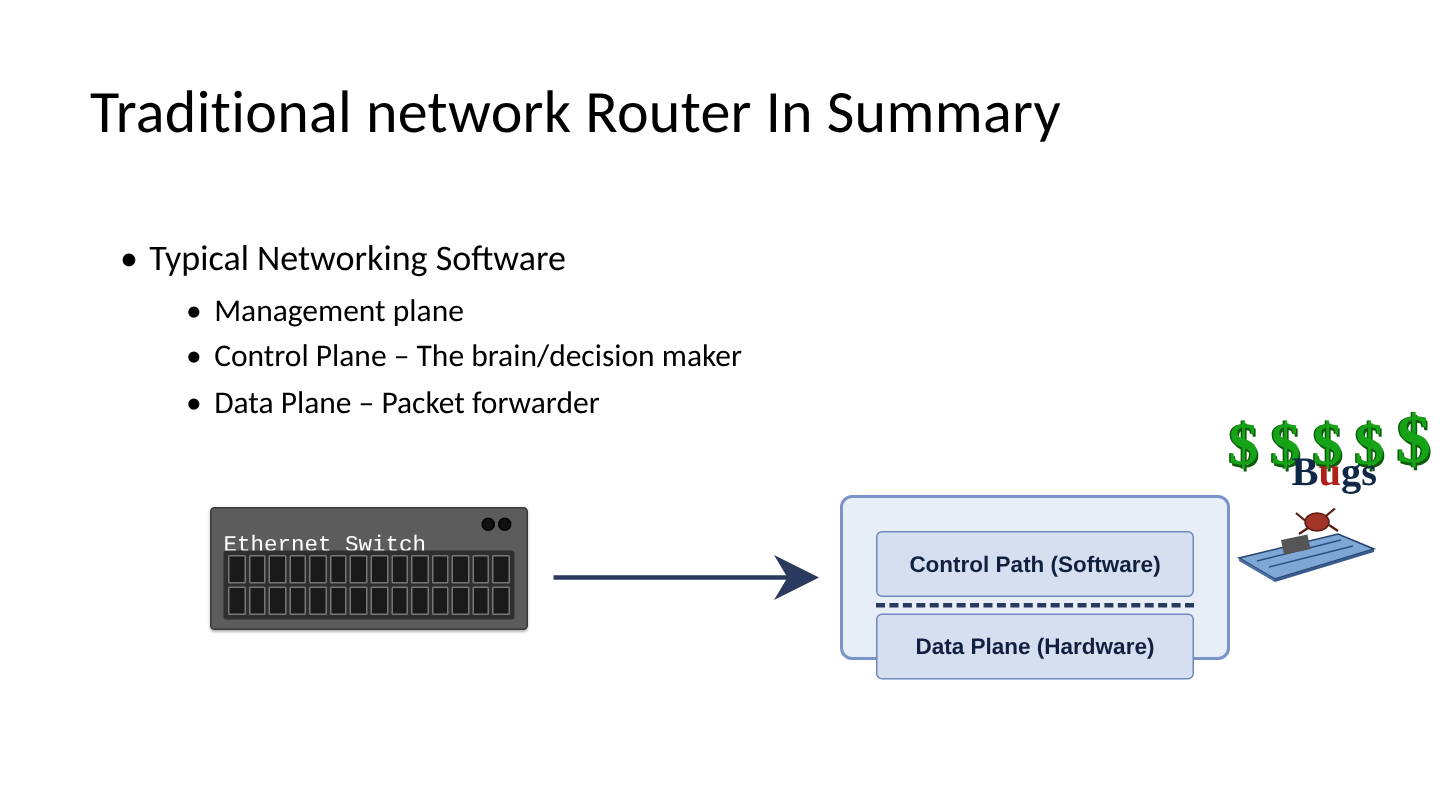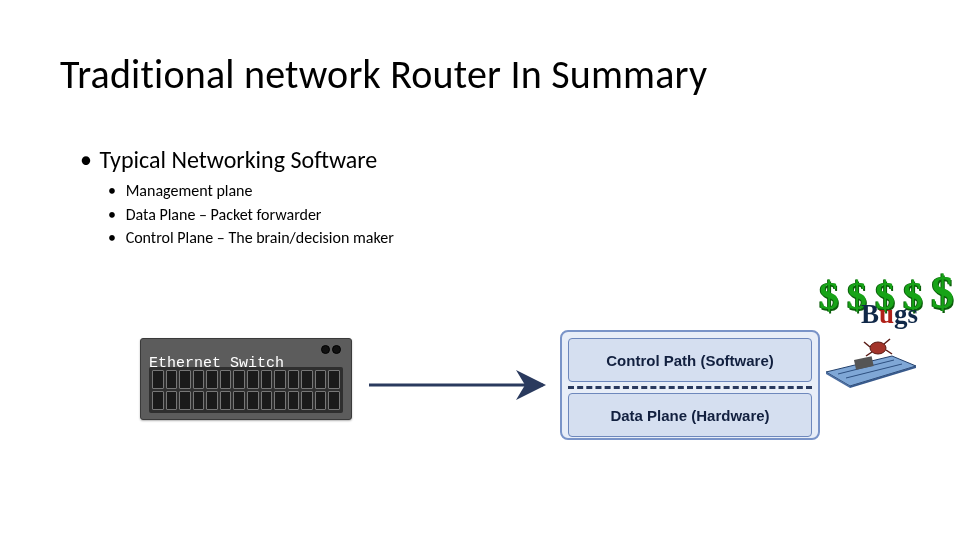--- a/index.html
+++ b/index.html
@@ -27,24 +27,25 @@
     letter-spacing: 0.2px;
   }
   .bullets {
     position: absolute;
     left: 80px;
     top: 145px;
     font-size: 24px;
   }
   .bullets .top {
     margin-bottom: 6px;
+    margin-top: 13px;
   }
   .sub {
-    font-size: 16px;
-    margin-left: 28px;
+    font-size: 21px;
+    margin-left: 44px;
     line-height: 1.35;
   }
   .sub .row { margin-top: 2px; }
   .dot { display: inline-block; width: 14px; }
 
   
   .dollars {
     position: absolute;
     right: 6px;
     top: 270px;
@@ -123,21 +124,21 @@
   
   .router-box {
     position: absolute;
     left: 560px;
     top: 330px;
     width: 260px;
     height: 110px;
     border: 2px solid #7a94c8;
     background: #e8eef8;
     border-radius: 8px;
-    padding: 6px;
+    padding: 22px;
     box-sizing: border-box;
   }
   .plane {
     background: #d5dff0;
     border: 1px solid #6e88bc;
     border-radius: 4px;
     height: 42px;
     display: flex;
     align-items: center;
     justify-content: center;
@@ -184,25 +185,25 @@
       <span class="dot">•</span>
       <span>Typical Networking Software</span>
     </div>
     <div class="sub">
       <div class="row">
         <span class="dot">•</span>
         <span>Management plane</span>
       </div>
       <div class="row">
         <span class="dot">•</span>
-        <span>Data Plane – Packet forwarder</span>
+        <span>Control Plane – The brain/decision maker</span>
       </div>
       <div class="row">
         <span class="dot">•</span>
-        <span>Control Plane – The brain/decision maker</span>
+        <span>Data Plane – Packet forwarder</span>
       </div>
     </div>
   </div>
 
   <div class="dollars">
     <span class="dollar">$</span>
     <span class="dollar">$</span>
     <span class="dollar">$</span>
     <span class="dollar">$</span>
     <span class="dollar big">$</span>

